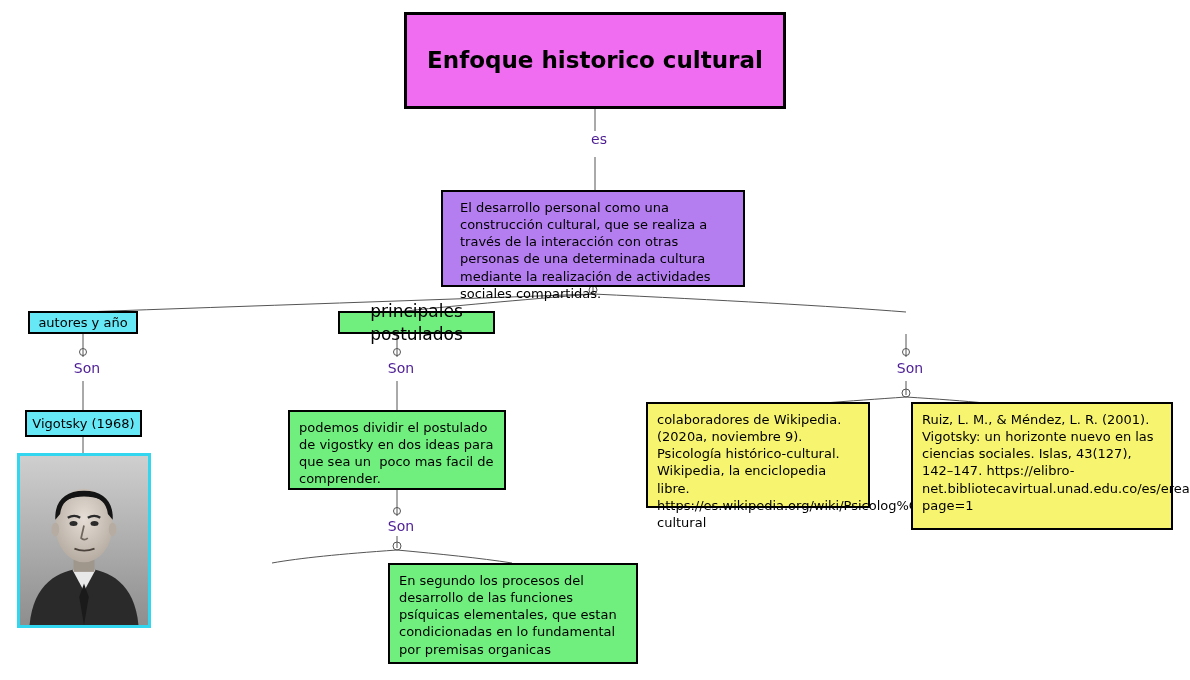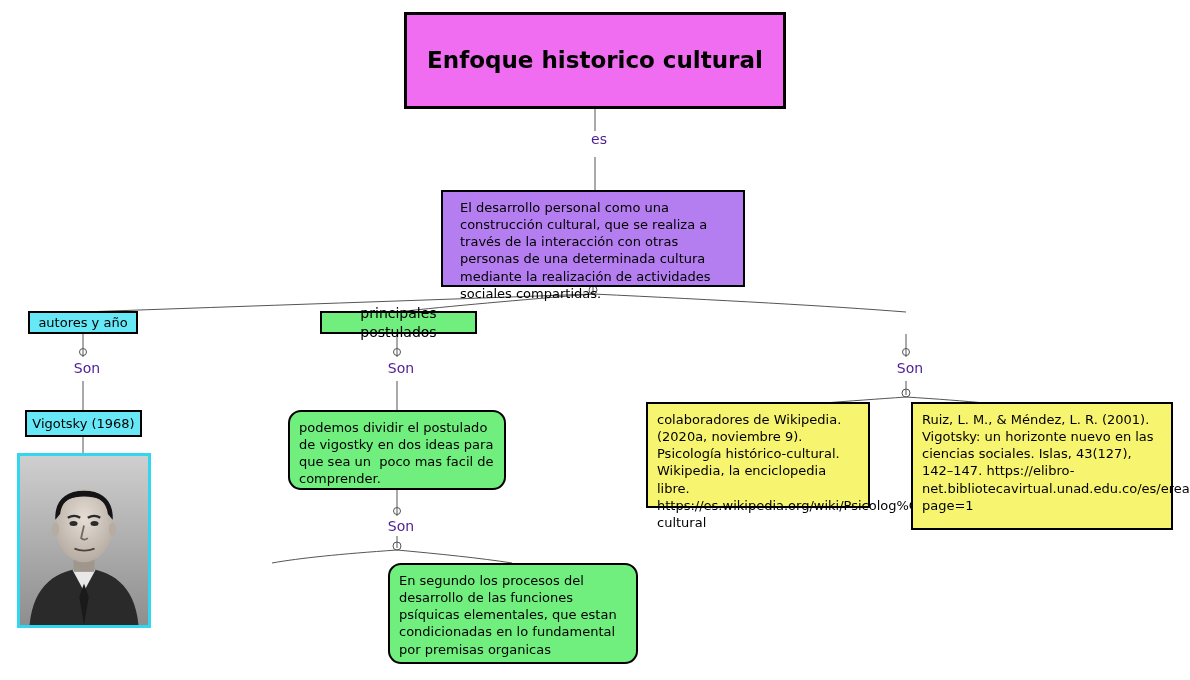--- a/index.html
+++ b/index.html
@@ -51,31 +51,31 @@
   .cyan-node {
     background: #66e8f7;
     font-size: 13px;
     display: flex;
     align-items: center;
     justify-content: center;
     text-align: center;
   }
   .green-node {
     background: #70ef7f;
-    font-size: 14px;
-    display: flex;
-    align-items: center;
-    justify-content: center;
-    text-align: center;
+    font-size: 17px;
+    display: flex;
+    align-items: center;
+    justify-content: center;
+    text-align: center;
+    margin-left: 18px;
   }
   .green-box {
     background: #70ef7f;
     font-size: 13px;
     padding: 7px 9px 6px 9px;
-    border-radius: 13px;
   }
   .yellow-node {
     background: #f7f470;
     font-size: 13px;
     display: flex;
     align-items: center;
     justify-content: center;
     text-align: center;
   }
   .yellow-box {

